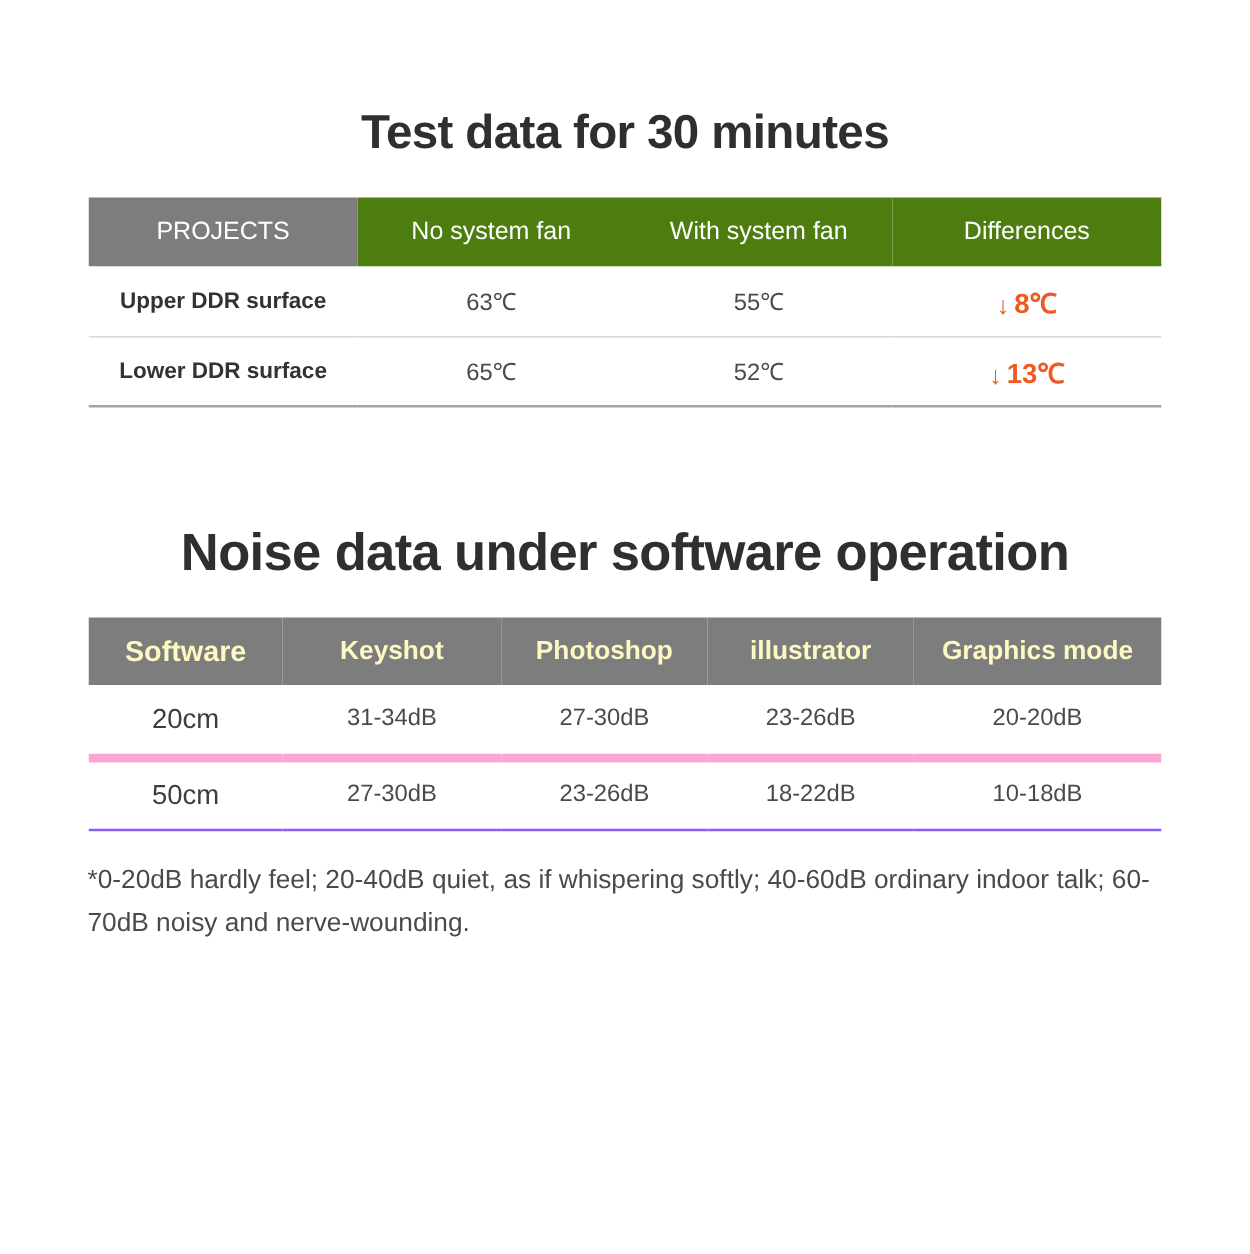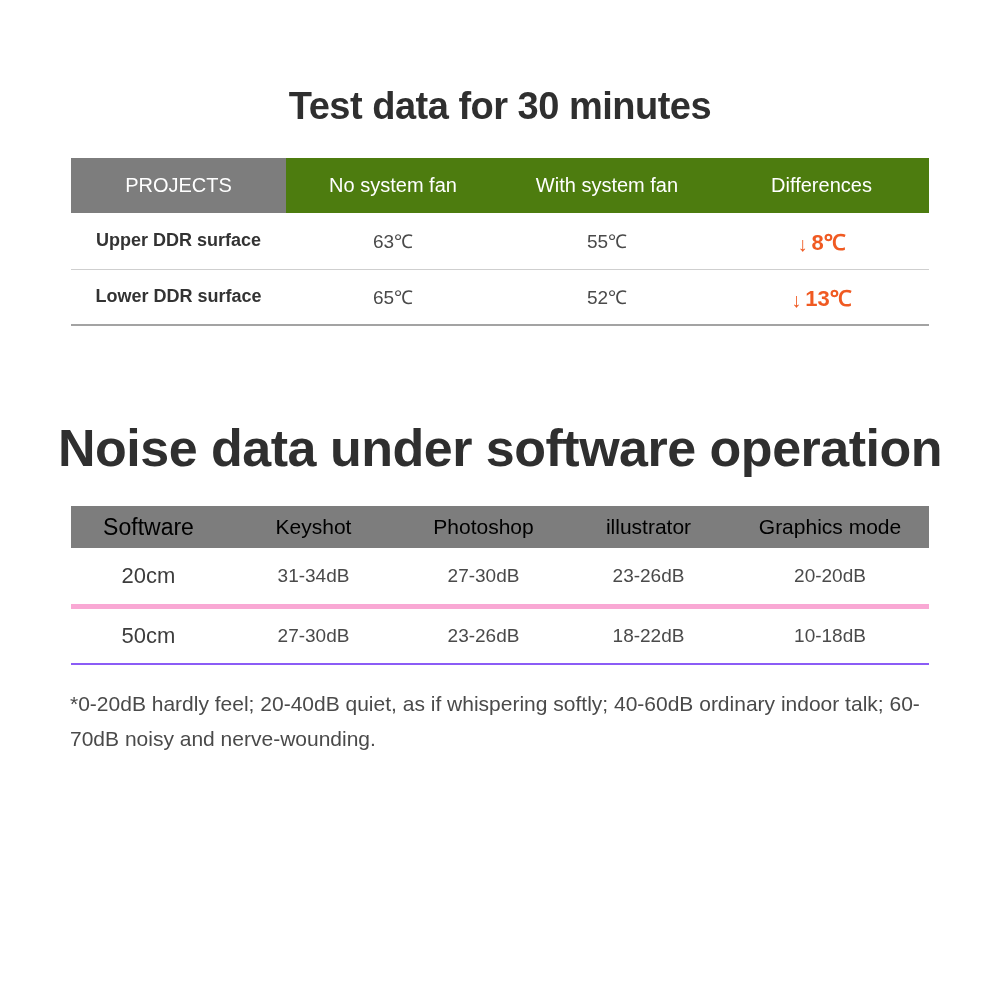--- a/index.html
+++ b/index.html
@@ -79,54 +79,54 @@
   .arrow {
     font-size: 20px;
     margin-right: 4px;
     display: inline-block;
     transform: translateY(1px);
   }
 
   
   .title2 {
     text-align: center;
-    font-size: 52px;
+    font-size: 42px;
     font-weight: bold;
     color: #2f2f2f;
     letter-spacing: -0.5px;
     margin-top: 92px;
     margin-bottom: 28px;
   }
 
   .table2 {
     width: 858px;
     margin: 0 auto;
     border-collapse: collapse;
     table-layout: fixed;
   }
   .table2 th, .table2 td {
     padding: 0;
     text-align: center;
     vertical-align: middle;
   }
   .table2 thead th {
     background: #7d7d7d;
-    color: #000000;
-    font-weight: normal;
+    color: #fef9c3;
+    font-weight: bold;
     font-size: 21px;
-    height: 42px;
+    height: 54px;
   }
   .table2 thead th.sw-head {
     font-size: 23px;
   }
   .table2 tbody tr { height: 58px; }
   .table2 tbody td {
     font-size: 19px;
     color: #4a4a4a;
-    border-bottom: 5px solid #f9a8d4;
+    border-bottom: 7px solid #f9a8d4;
   }
   .table2 tbody td.dist {
     font-size: 22px;
     color: #3d3d3d;
   }
   .table2 tbody tr:last-child td {
     border-bottom: 2px solid #8b5cf6;
   }
 
   

